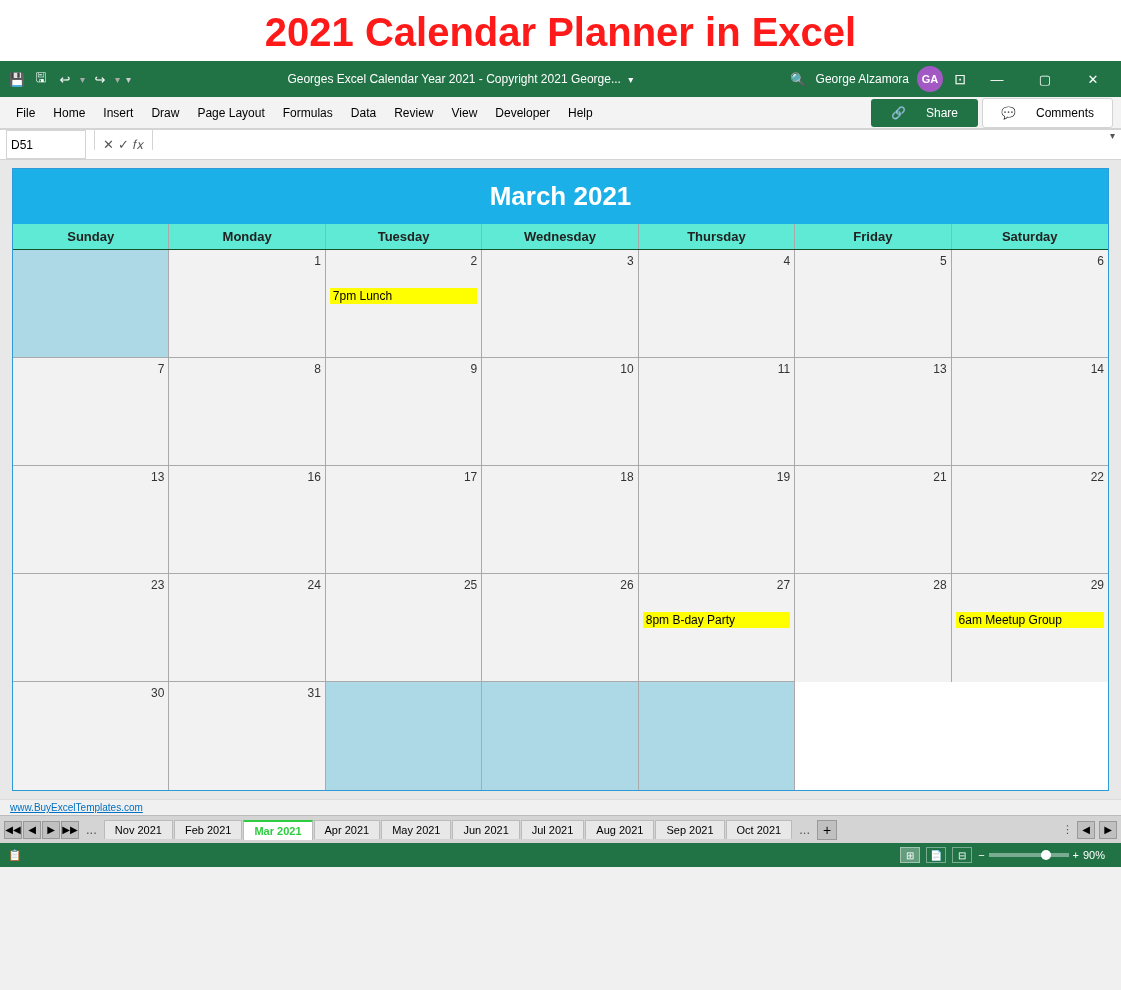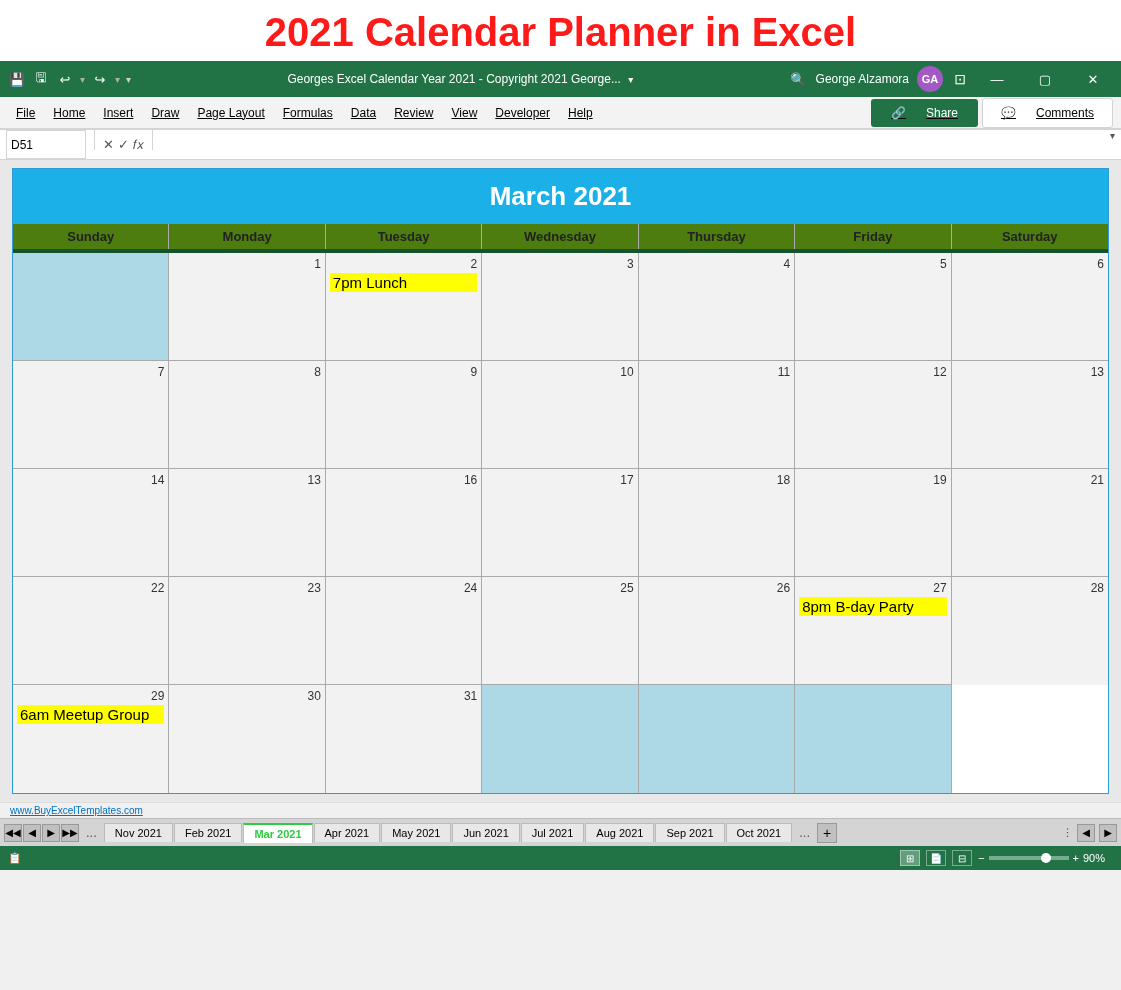--- a/index.html
+++ b/index.html
@@ -65,21 +65,20 @@
       background: #f3f3f3;
       border-bottom: 1px solid #d4d4d4;
     }
     .ribbon-menu {
       display: flex;
       align-items: center;
       padding: 2px 8px;
       gap: 2px;
       height: 32px;
       border-bottom: 1px solid #d4d4d4;
-      text-decoration: underline;
     }
     .ribbon-menu span {
       padding: 3px 8px;
       font-size: 12px;
       cursor: pointer;
       border-radius: 3px;
     }
     .ribbon-share {
       margin-left: auto;
       display: flex;
@@ -155,22 +154,22 @@
     }
     .cal-header-title {
       color: white;
       font-size: 26px;
       font-weight: bold;
     }
 
     .cal-days-header {
       display: grid;
       grid-template-columns: repeat(7, 1fr);
-      background: #4d7c0f;
-      border-bottom: 4px solid #14532d;
+      background: #5eead4;
+      border-bottom: 1px solid #14532d;
     }
     .cal-day-name {
       text-align: center;
       font-size: 13px;
       font-weight: bold;
       padding: 5px 0;
       border-right: 1px solid #aaa;
       color: #222;
     }
     .cal-day-name:last-child { border-right: none; }
@@ -195,24 +194,24 @@
     .cal-cell.last-row { border-bottom: none; }
 
     .cal-cell-num {
       text-align: right;
       font-size: 12px;
       color: #333;
       margin-bottom: 2px;
     }
     .cal-event {
       background: yellow;
-      font-size: 15px;
+      font-size: 12px;
       padding: 1px 3px;
       color: #000;
-      margin-top: 2px;
+      margin-top: 20px;
       display: block;
     }
 
     
     .excel-footer {
       background: #f0f0f0;
       padding: 2px 10px;
       font-size: 10px;
       color: #666;
       border-top: 1px solid #ddd;
@@ -427,23 +426,20 @@
       <div class="cal-cell">
         <div class="cal-cell-num">9</div>
       </div>
       <div class="cal-cell">
         <div class="cal-cell-num">10</div>
       </div>
       <div class="cal-cell">
         <div class="cal-cell-num">11</div>
       </div>
       <div class="cal-cell">
-        <div class="cal-cell-num">12</div>
-      </div>
-      <div class="cal-cell">
         <div class="cal-cell-num">13</div>
       </div>
 
       <div class="cal-cell">
         <div class="cal-cell-num">14</div>
       </div>
       <div class="cal-cell">
         <div class="cal-cell-num">13</div>
       </div>
       <div class="cal-cell">

